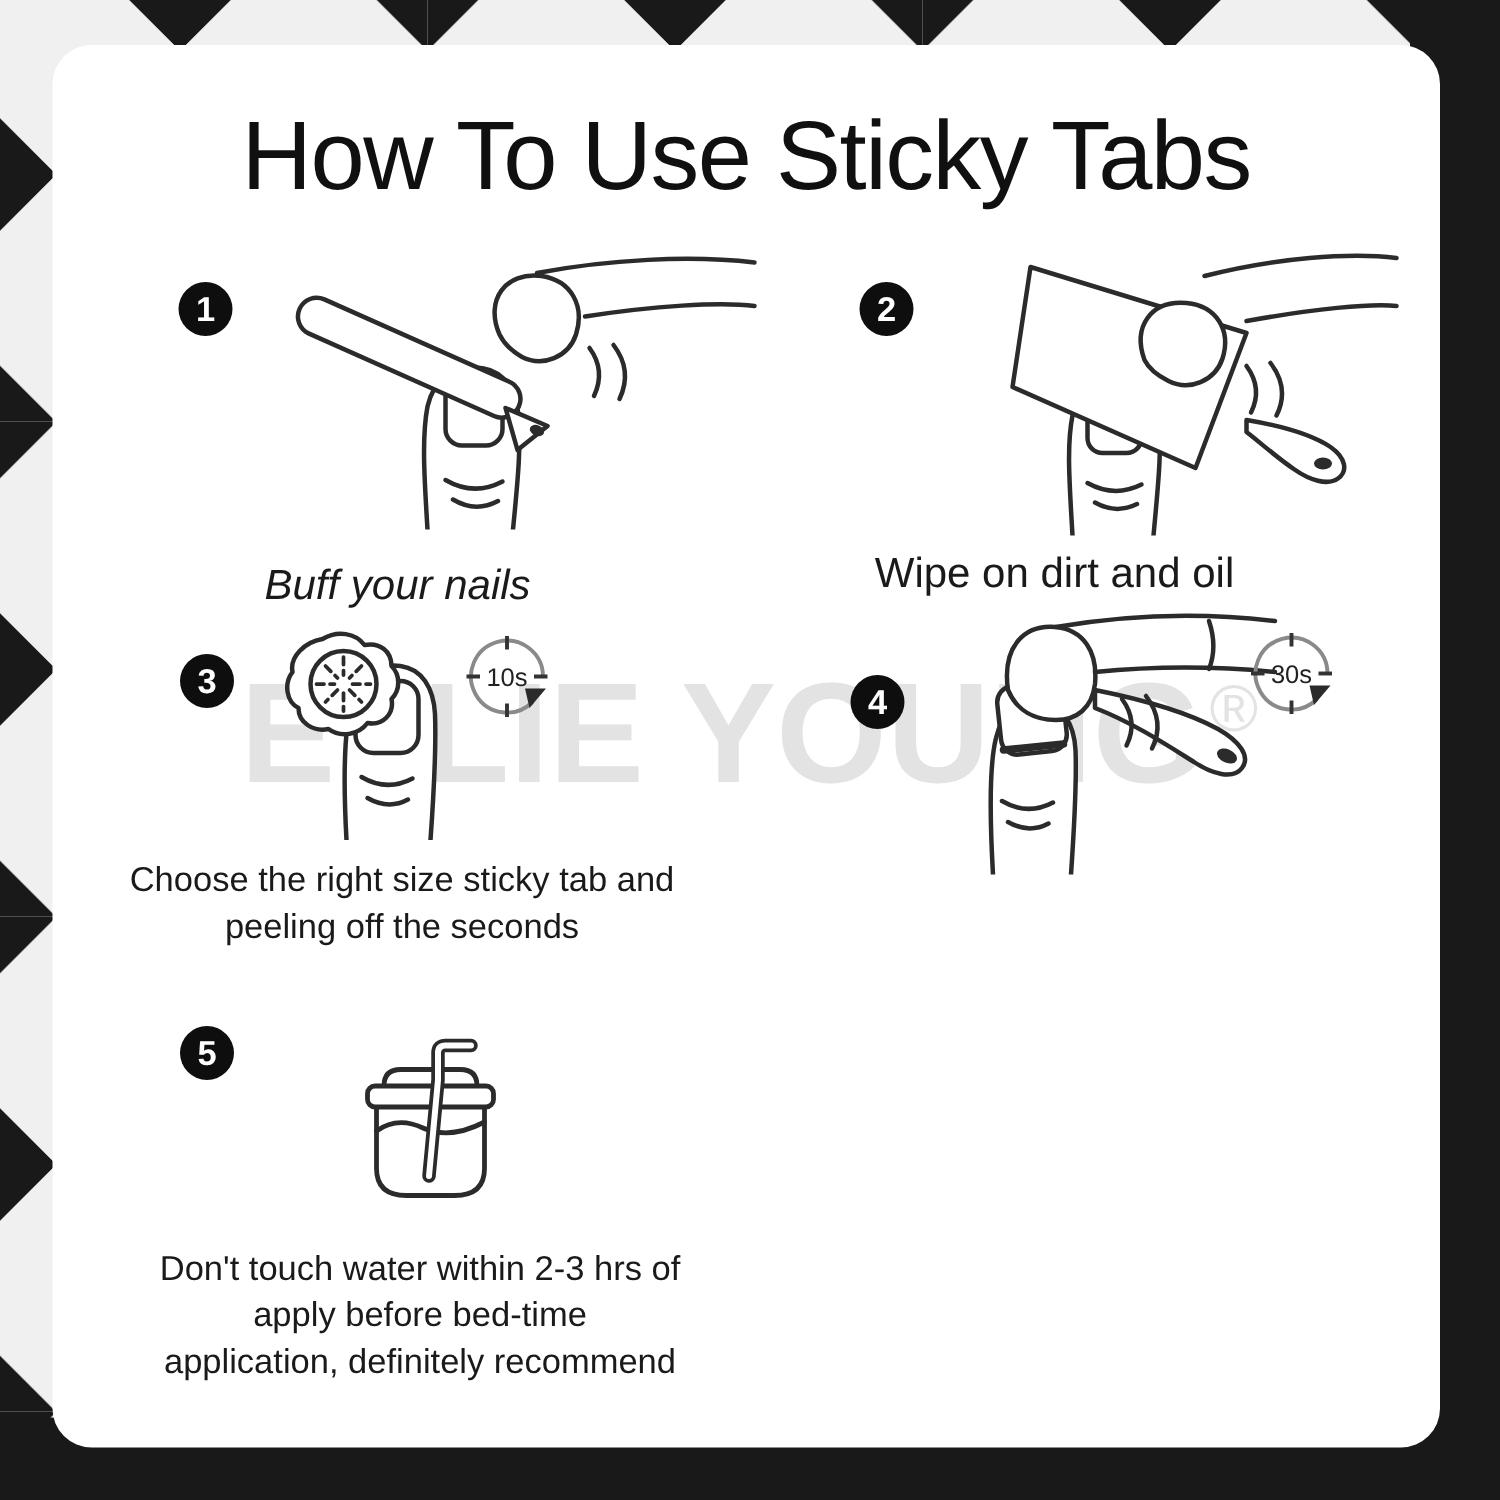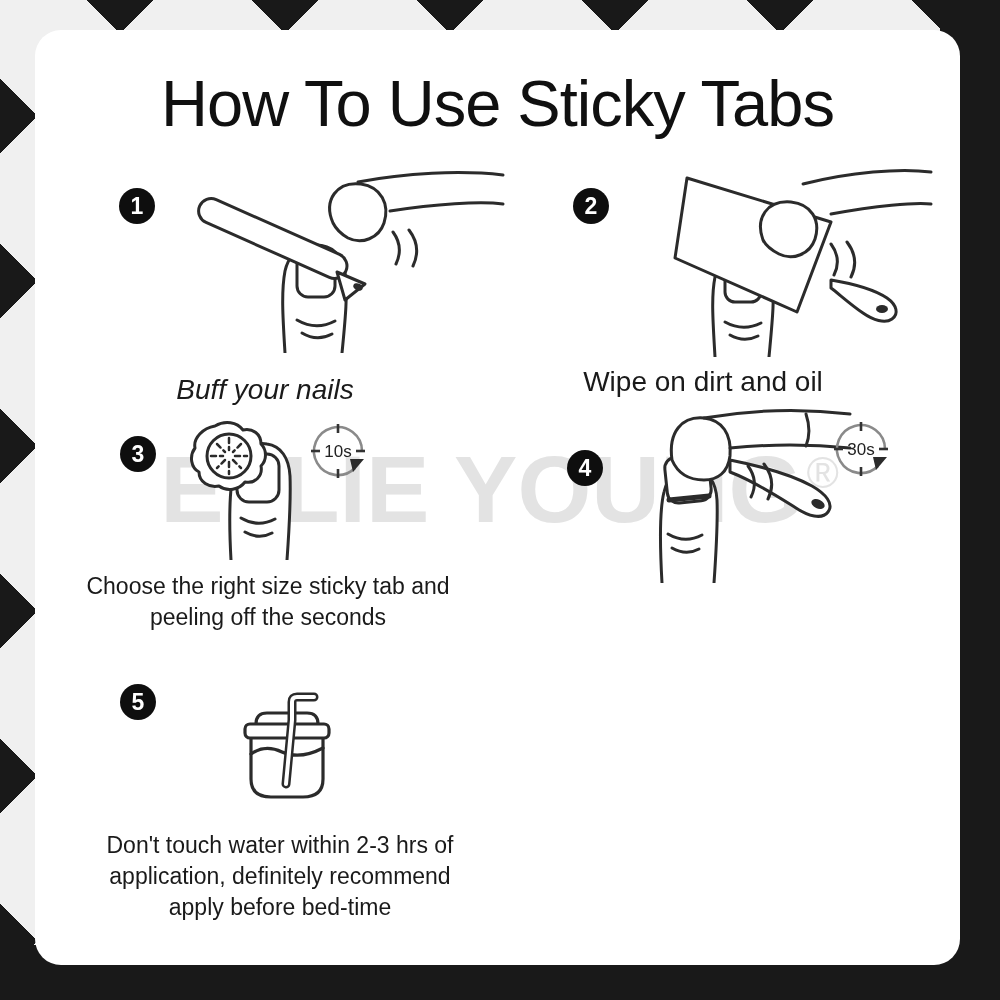--- a/index.html
+++ b/index.html
@@ -155,18 +155,18 @@
     <svg class="art" style="left:197px;top:656px;" width="110" height="125" viewBox="0 0 110 125">
       <path class="ln" style="stroke-width:3.2" d="M19,52 L19,93 Q19,111 39,111 L71,111 Q91,111 91,93 L91,52"></path>
       <path class="ln" style="stroke-width:3.2" d="M19,68 Q33,58 50,66 Q68,74 91,62"></path>
       <path class="lnf" style="stroke-width:3.2" d="M24,38 Q24,27 35,27 L75,27 Q86,27 86,38"></path>
       <rect class="lnf" style="stroke-width:3.2" x="13" y="38" width="84" height="14" rx="5"></rect>
       <path d="M54,98 L60,34 L60,16 Q60,11 65,11 L82,11" fill="none" stroke="#2b2b2b" stroke-width="9" stroke-linecap="round" stroke-linejoin="round"></path>
       <path d="M54,98 L60,34 L60,16 Q60,11 65,11 L82,11" fill="none" stroke="#ffffff" stroke-width="4" stroke-linecap="round" stroke-linejoin="round"></path>
     </svg>
     <div class="capm" style="left:40px;top:788px;width:410px;margin-top:12px;">
       <span>Don't touch water within 2-3 hrs of</span>
+      <span>apply before bed-time</span>
       <span>application, definitely recommend</span>
-      <span>apply before bed-time</span>
     </div>
 
   </div>
 </div>
 
 </body></html>

